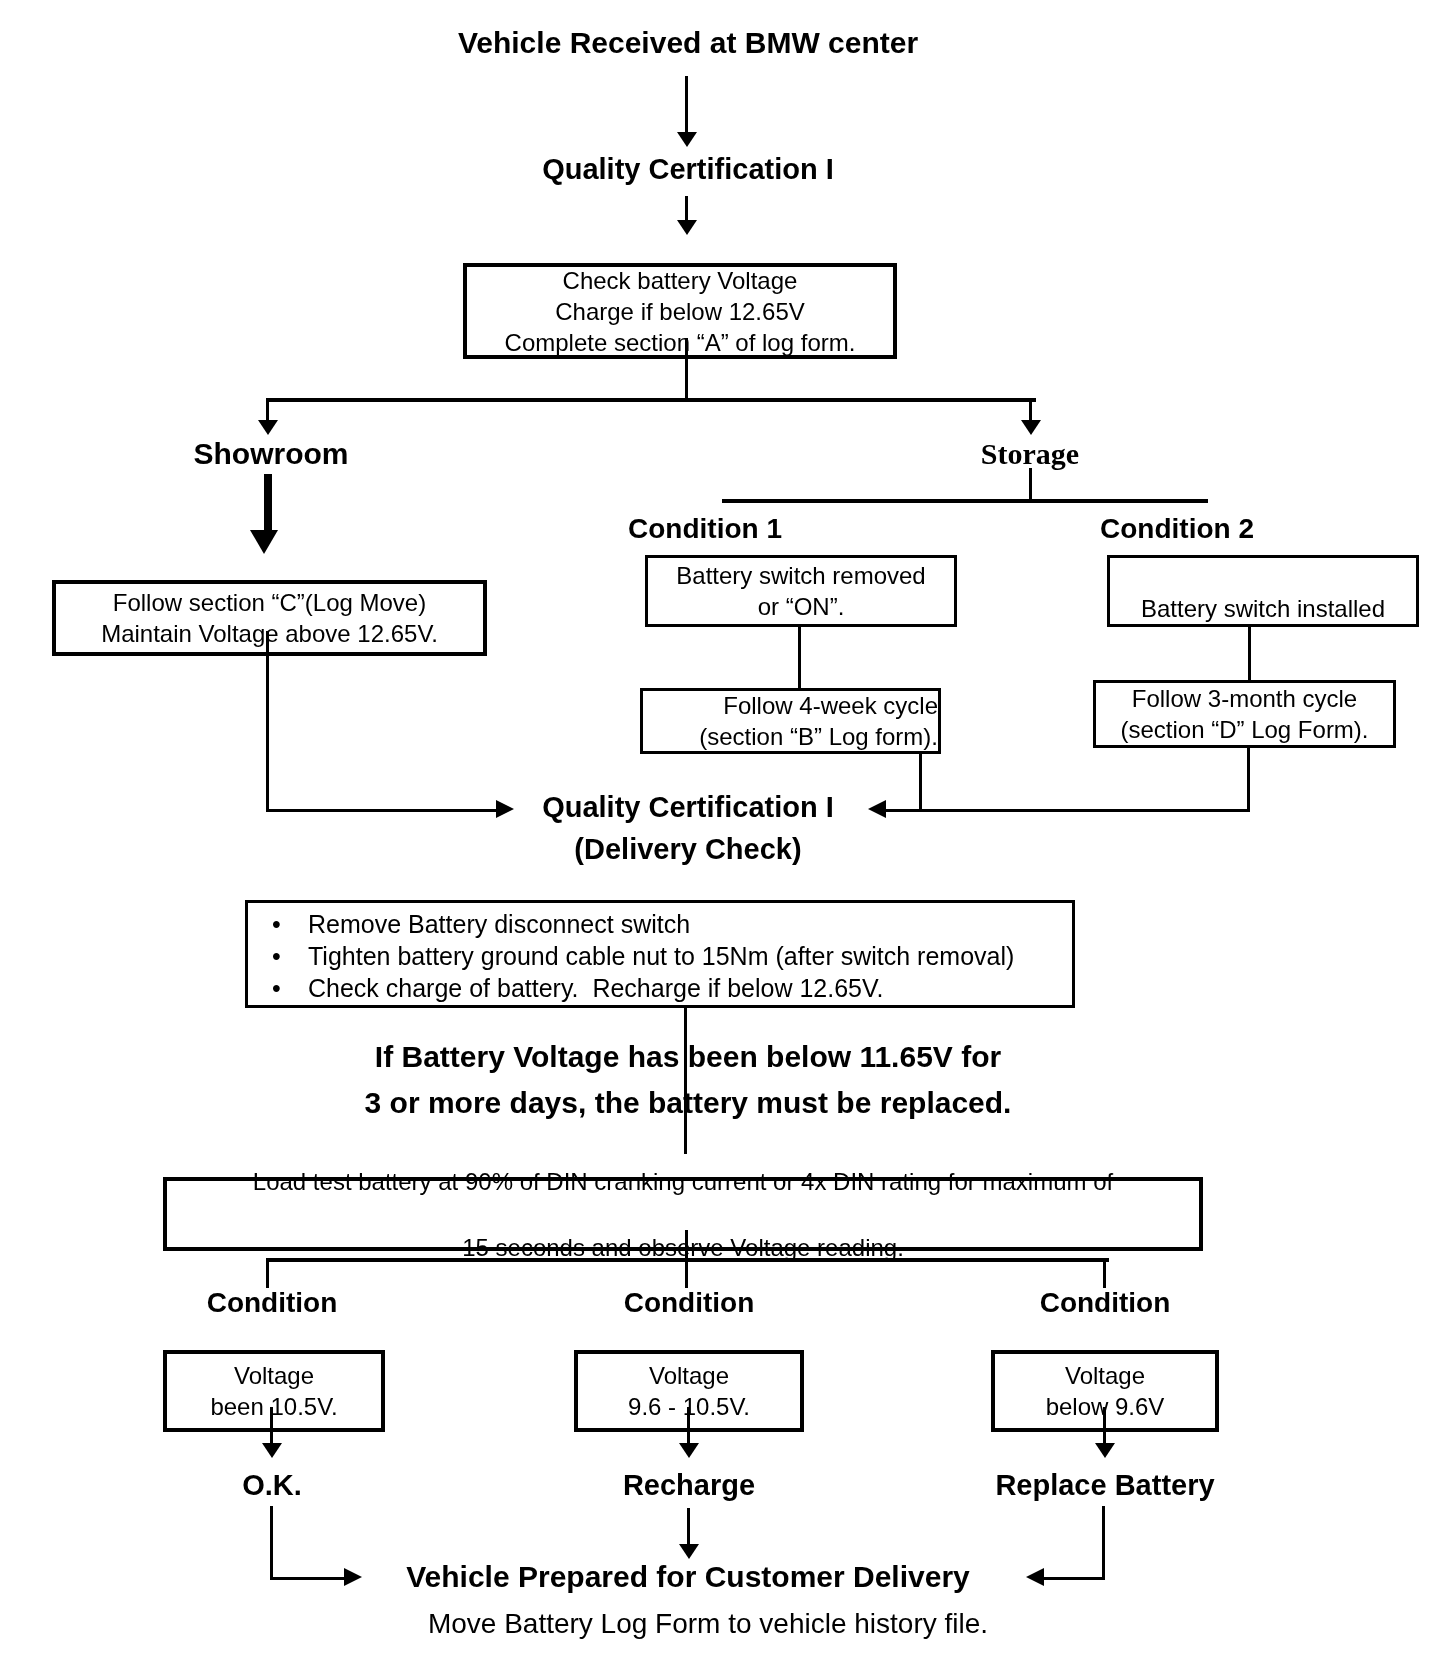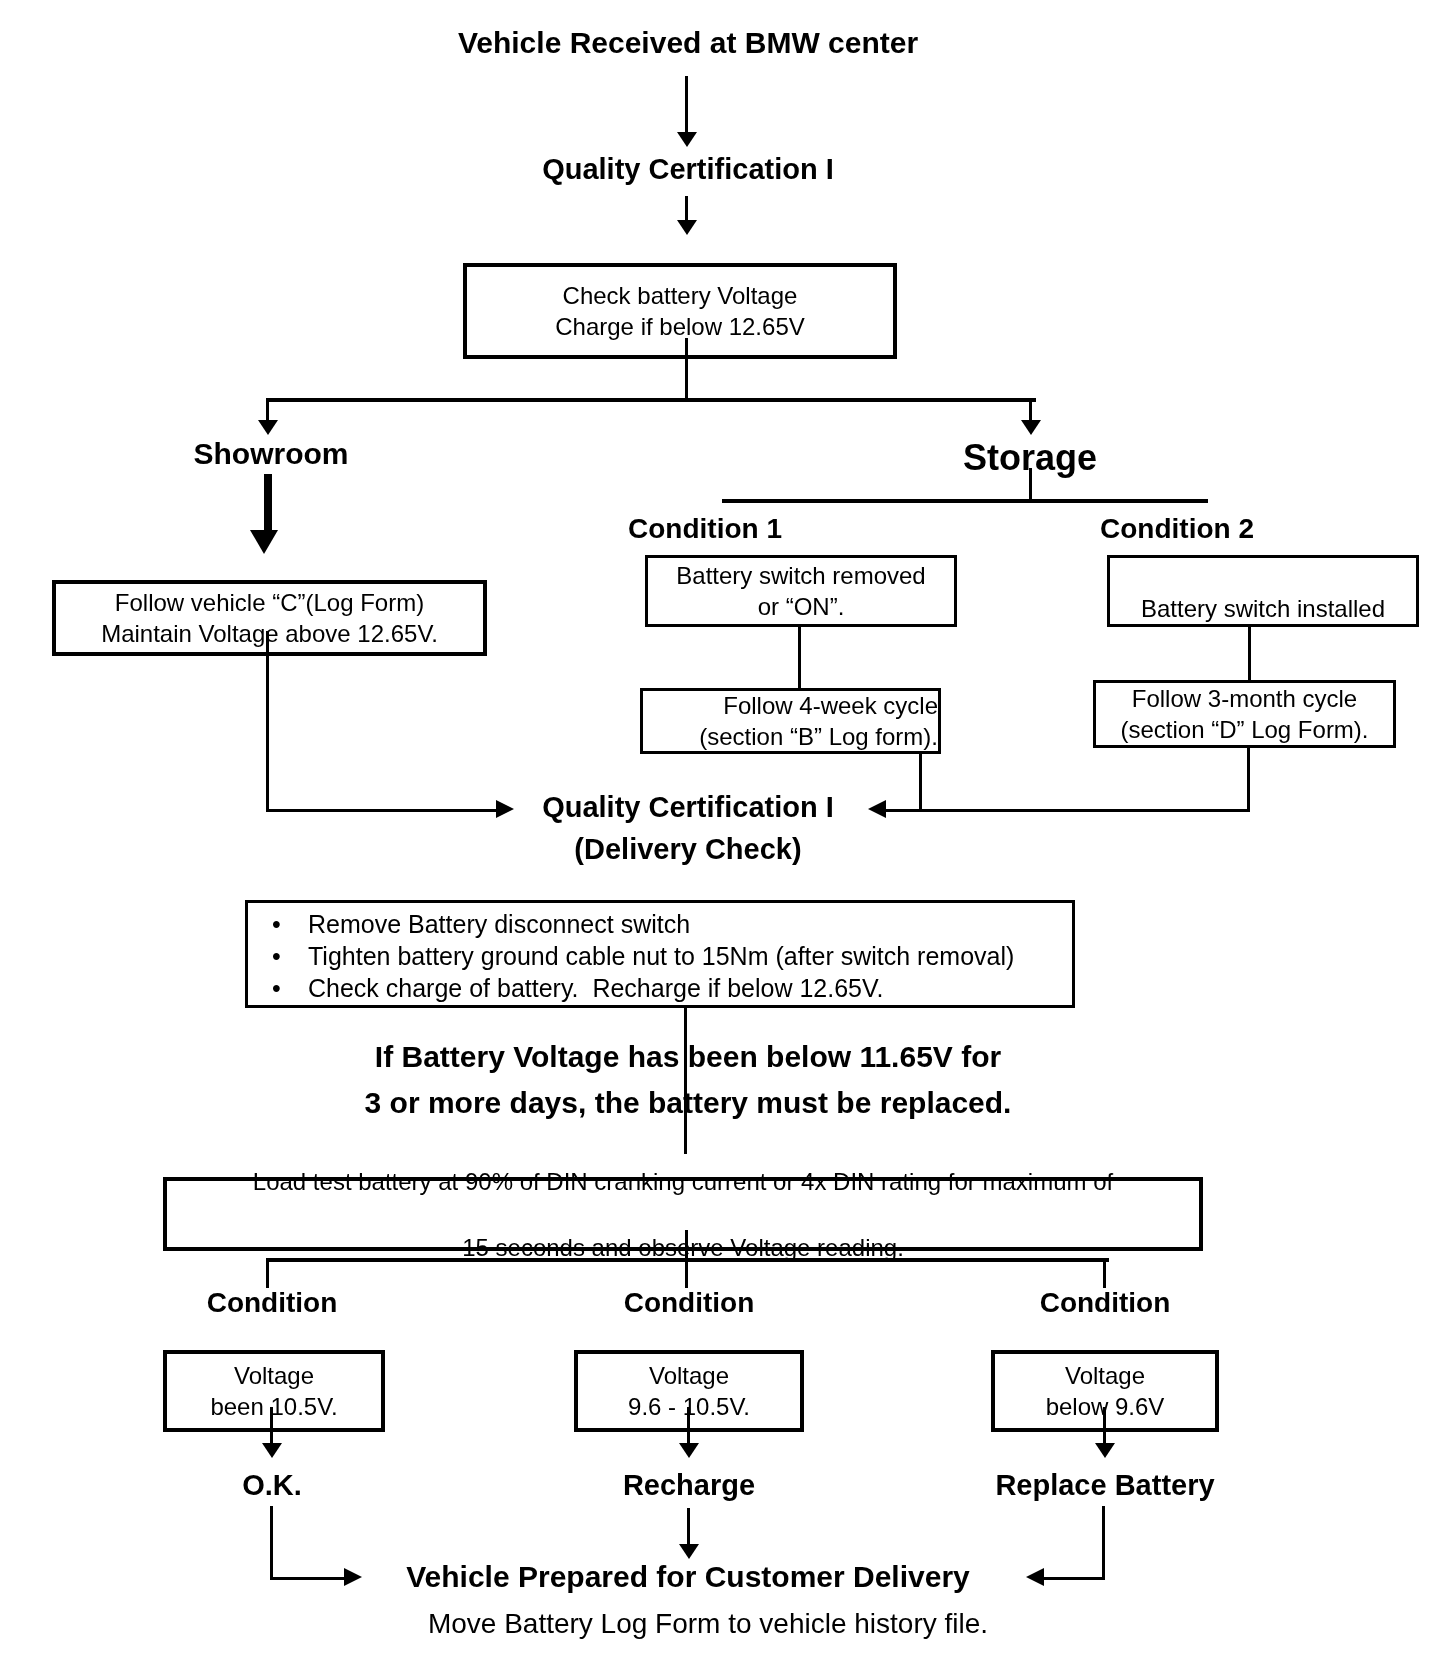--- a/index.html
+++ b/index.html
@@ -39,36 +39,37 @@
   <div class="ah-d" style="left:677px;top:132px;"></div>
 
   <div class="lbl b" style="left:332px;top:153px;width:712px;font-size:29px;">Quality Certification I</div>
 
   <div class="vl" style="left:685px;top:196px;height:26px;"></div>
   <div class="ah-d" style="left:677px;top:220px;"></div>
 
   <div class="box thick" style="left:463px;top:238px;width:434px;height:96px;">
     <div>Check battery Voltage</div>
     <div>Charge if below 12.65V</div>
+    <div>Complete section “A” of log form.</div>
   </div>
 
   <div class="vl" style="left:685px;top:338px;height:64px;"></div>
   <div class="hl" style="left:266px;top:398px;width:770px;height:4px;"></div>
   <div class="vl" style="left:266px;top:400px;height:22px;"></div>
   <div class="ah-d" style="left:258px;top:420px;"></div>
   <div class="vl" style="left:1029px;top:400px;height:22px;"></div>
   <div class="ah-d" style="left:1021px;top:420px;"></div>
 
   <div class="lbl b" style="left:151px;top:437px;width:240px;font-size:30px;">Showroom</div>
-  <div class="lbl b" style="left:900px;top:437px;width:260px;font-size:36px;">Storage</div>
+  <div class="lbl b" style="left:900px;top:437px;width:260px;font-size:30px;font-family:Liberation Serif, serif;">Storage</div>
 
   <div class="vl" style="left:264px;top:474px;width:8px;height:60px;"></div>
   <div class="ah-d-big" style="left:250px;top:530px;"></div>
   <div class="box thick" style="left:52px;top:555px;width:435px;height:76px;">
-    <div>Follow vehicle “C”(Log Form)</div>
+    <div>Follow section “C”(Log Move)</div>
     <div>Maintain Voltage above 12.65V.</div>
   </div>
 
   <div class="vl" style="left:1029px;top:468px;height:34px;"></div>
   <div class="hl" style="left:722px;top:499px;width:486px;height:4px;"></div>
 
   <div class="lbl b" style="left:628px;top:513px;width:260px;font-size:28px;text-align:left;">Condition 1</div>
   <div class="lbl b" style="left:1100px;top:513px;width:260px;font-size:28px;text-align:left;">Condition 2</div>
 
   <div class="box" style="left:645px;top:555px;width:312px;height:72px;">

